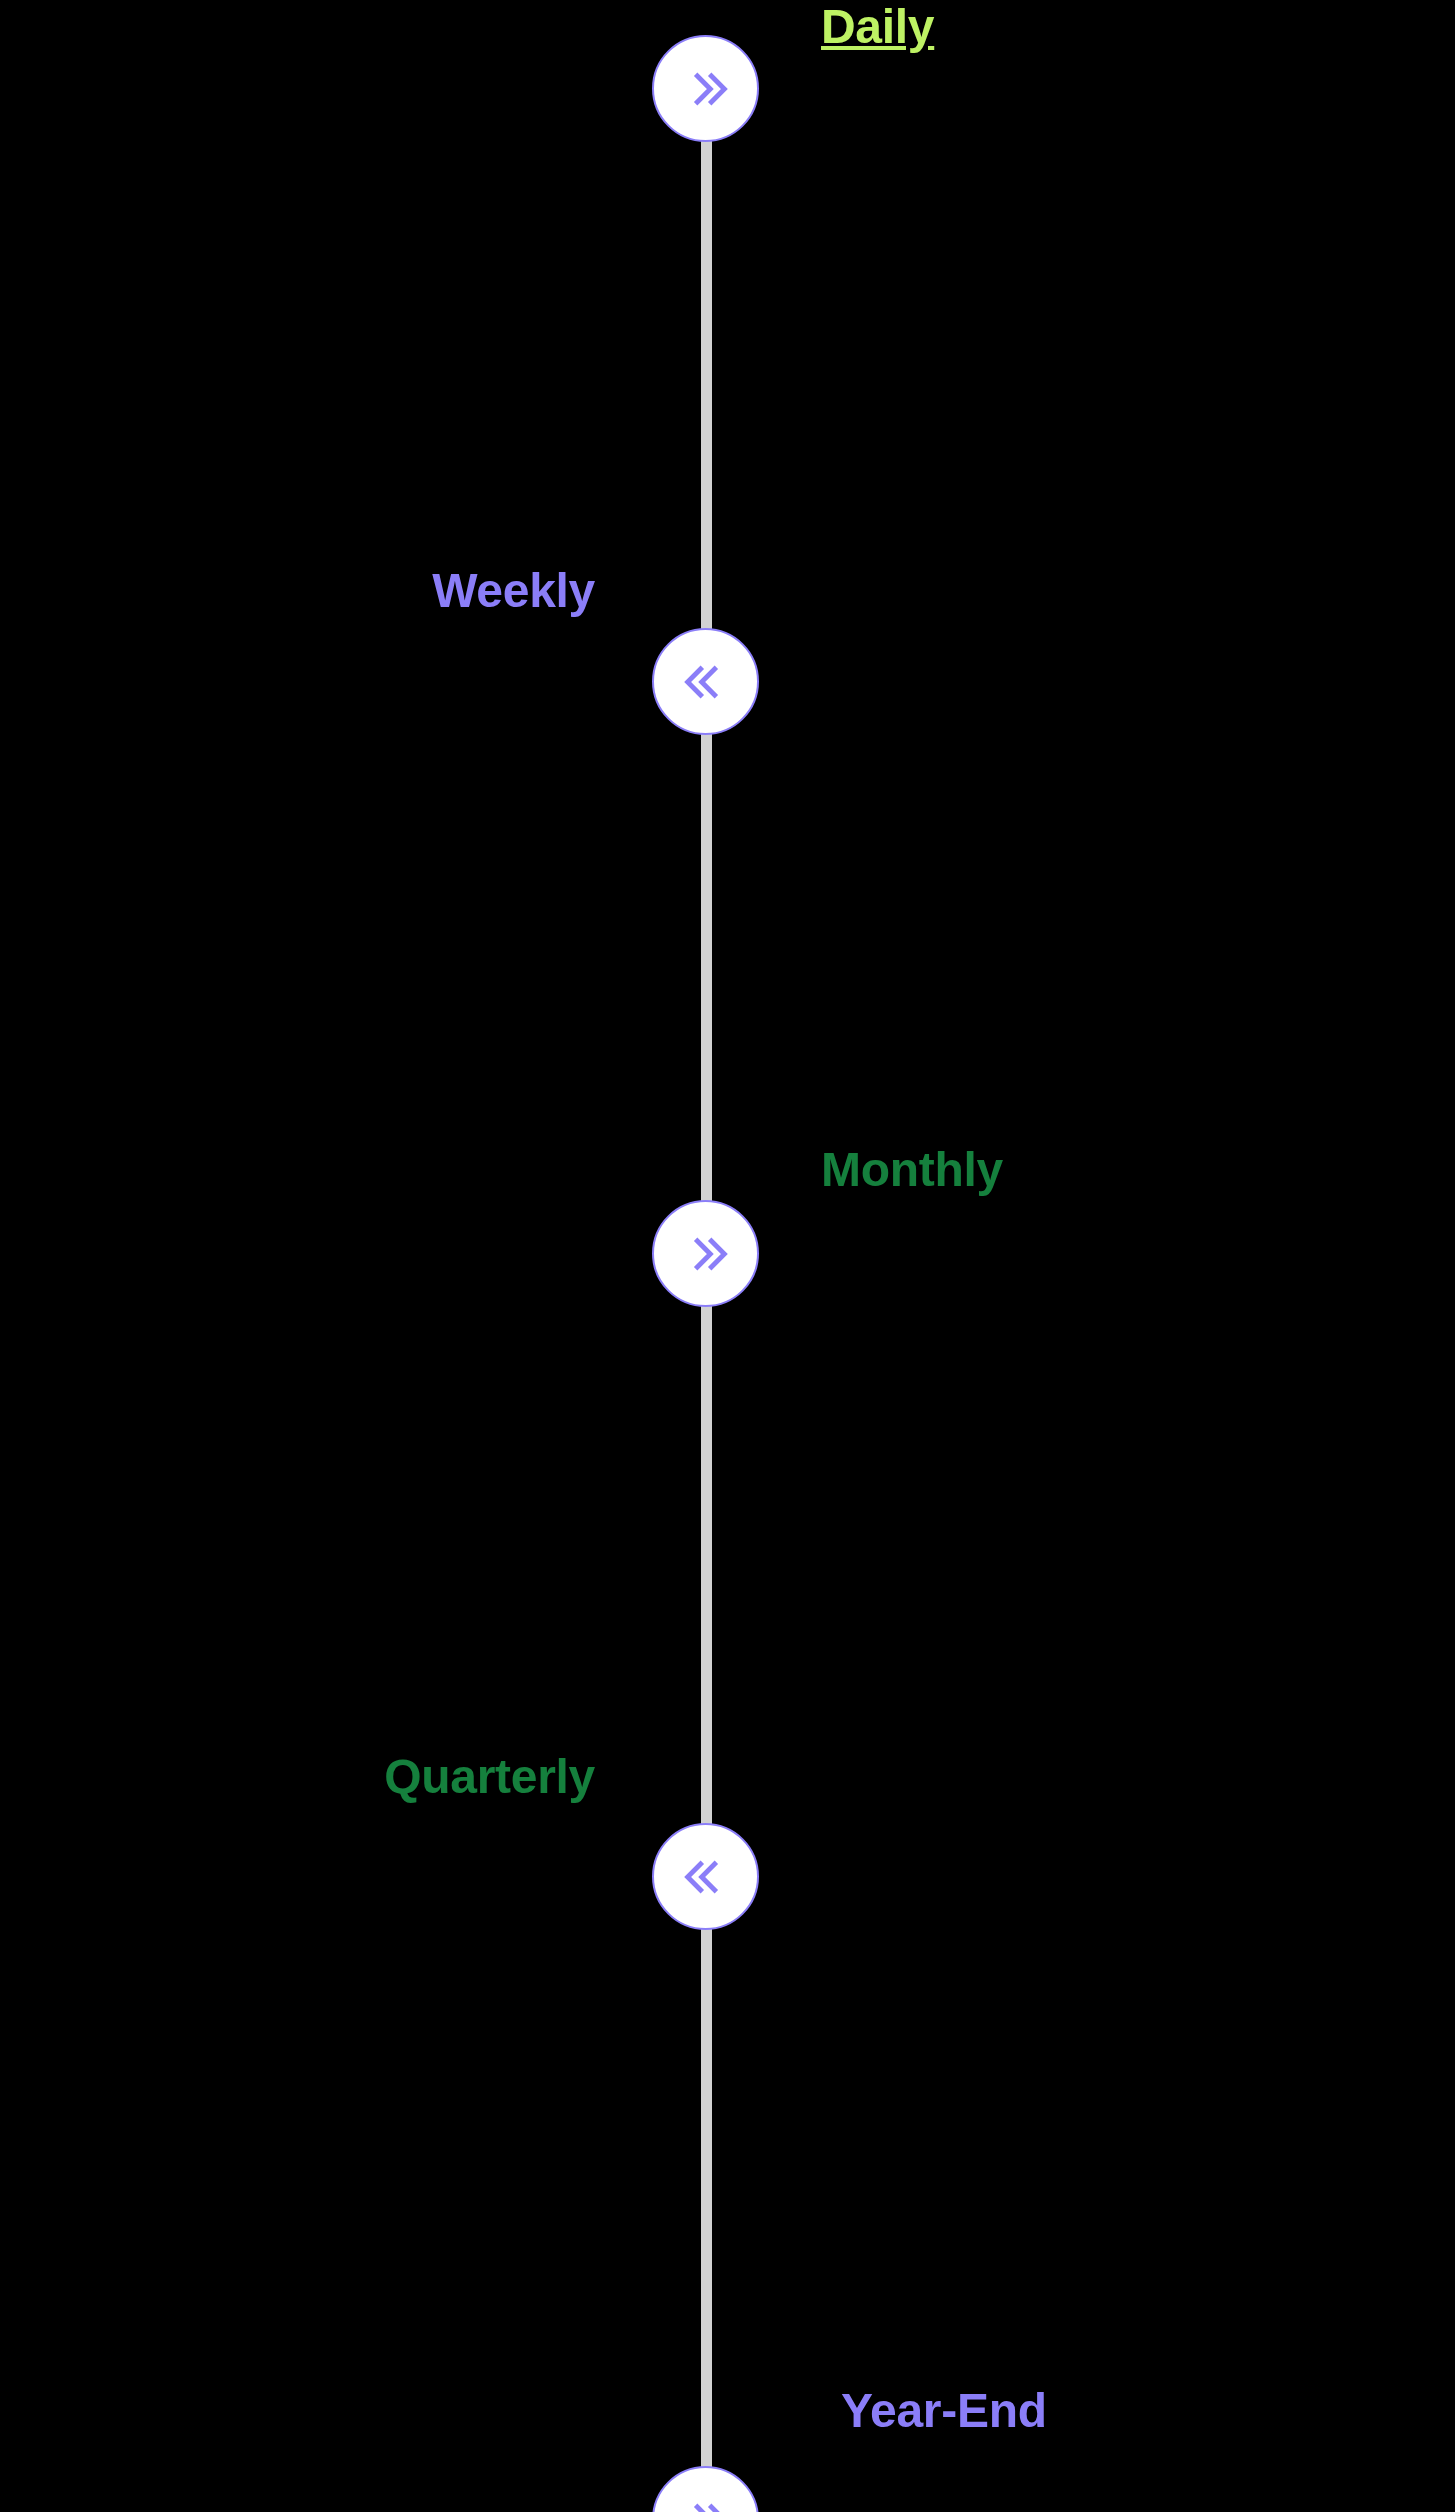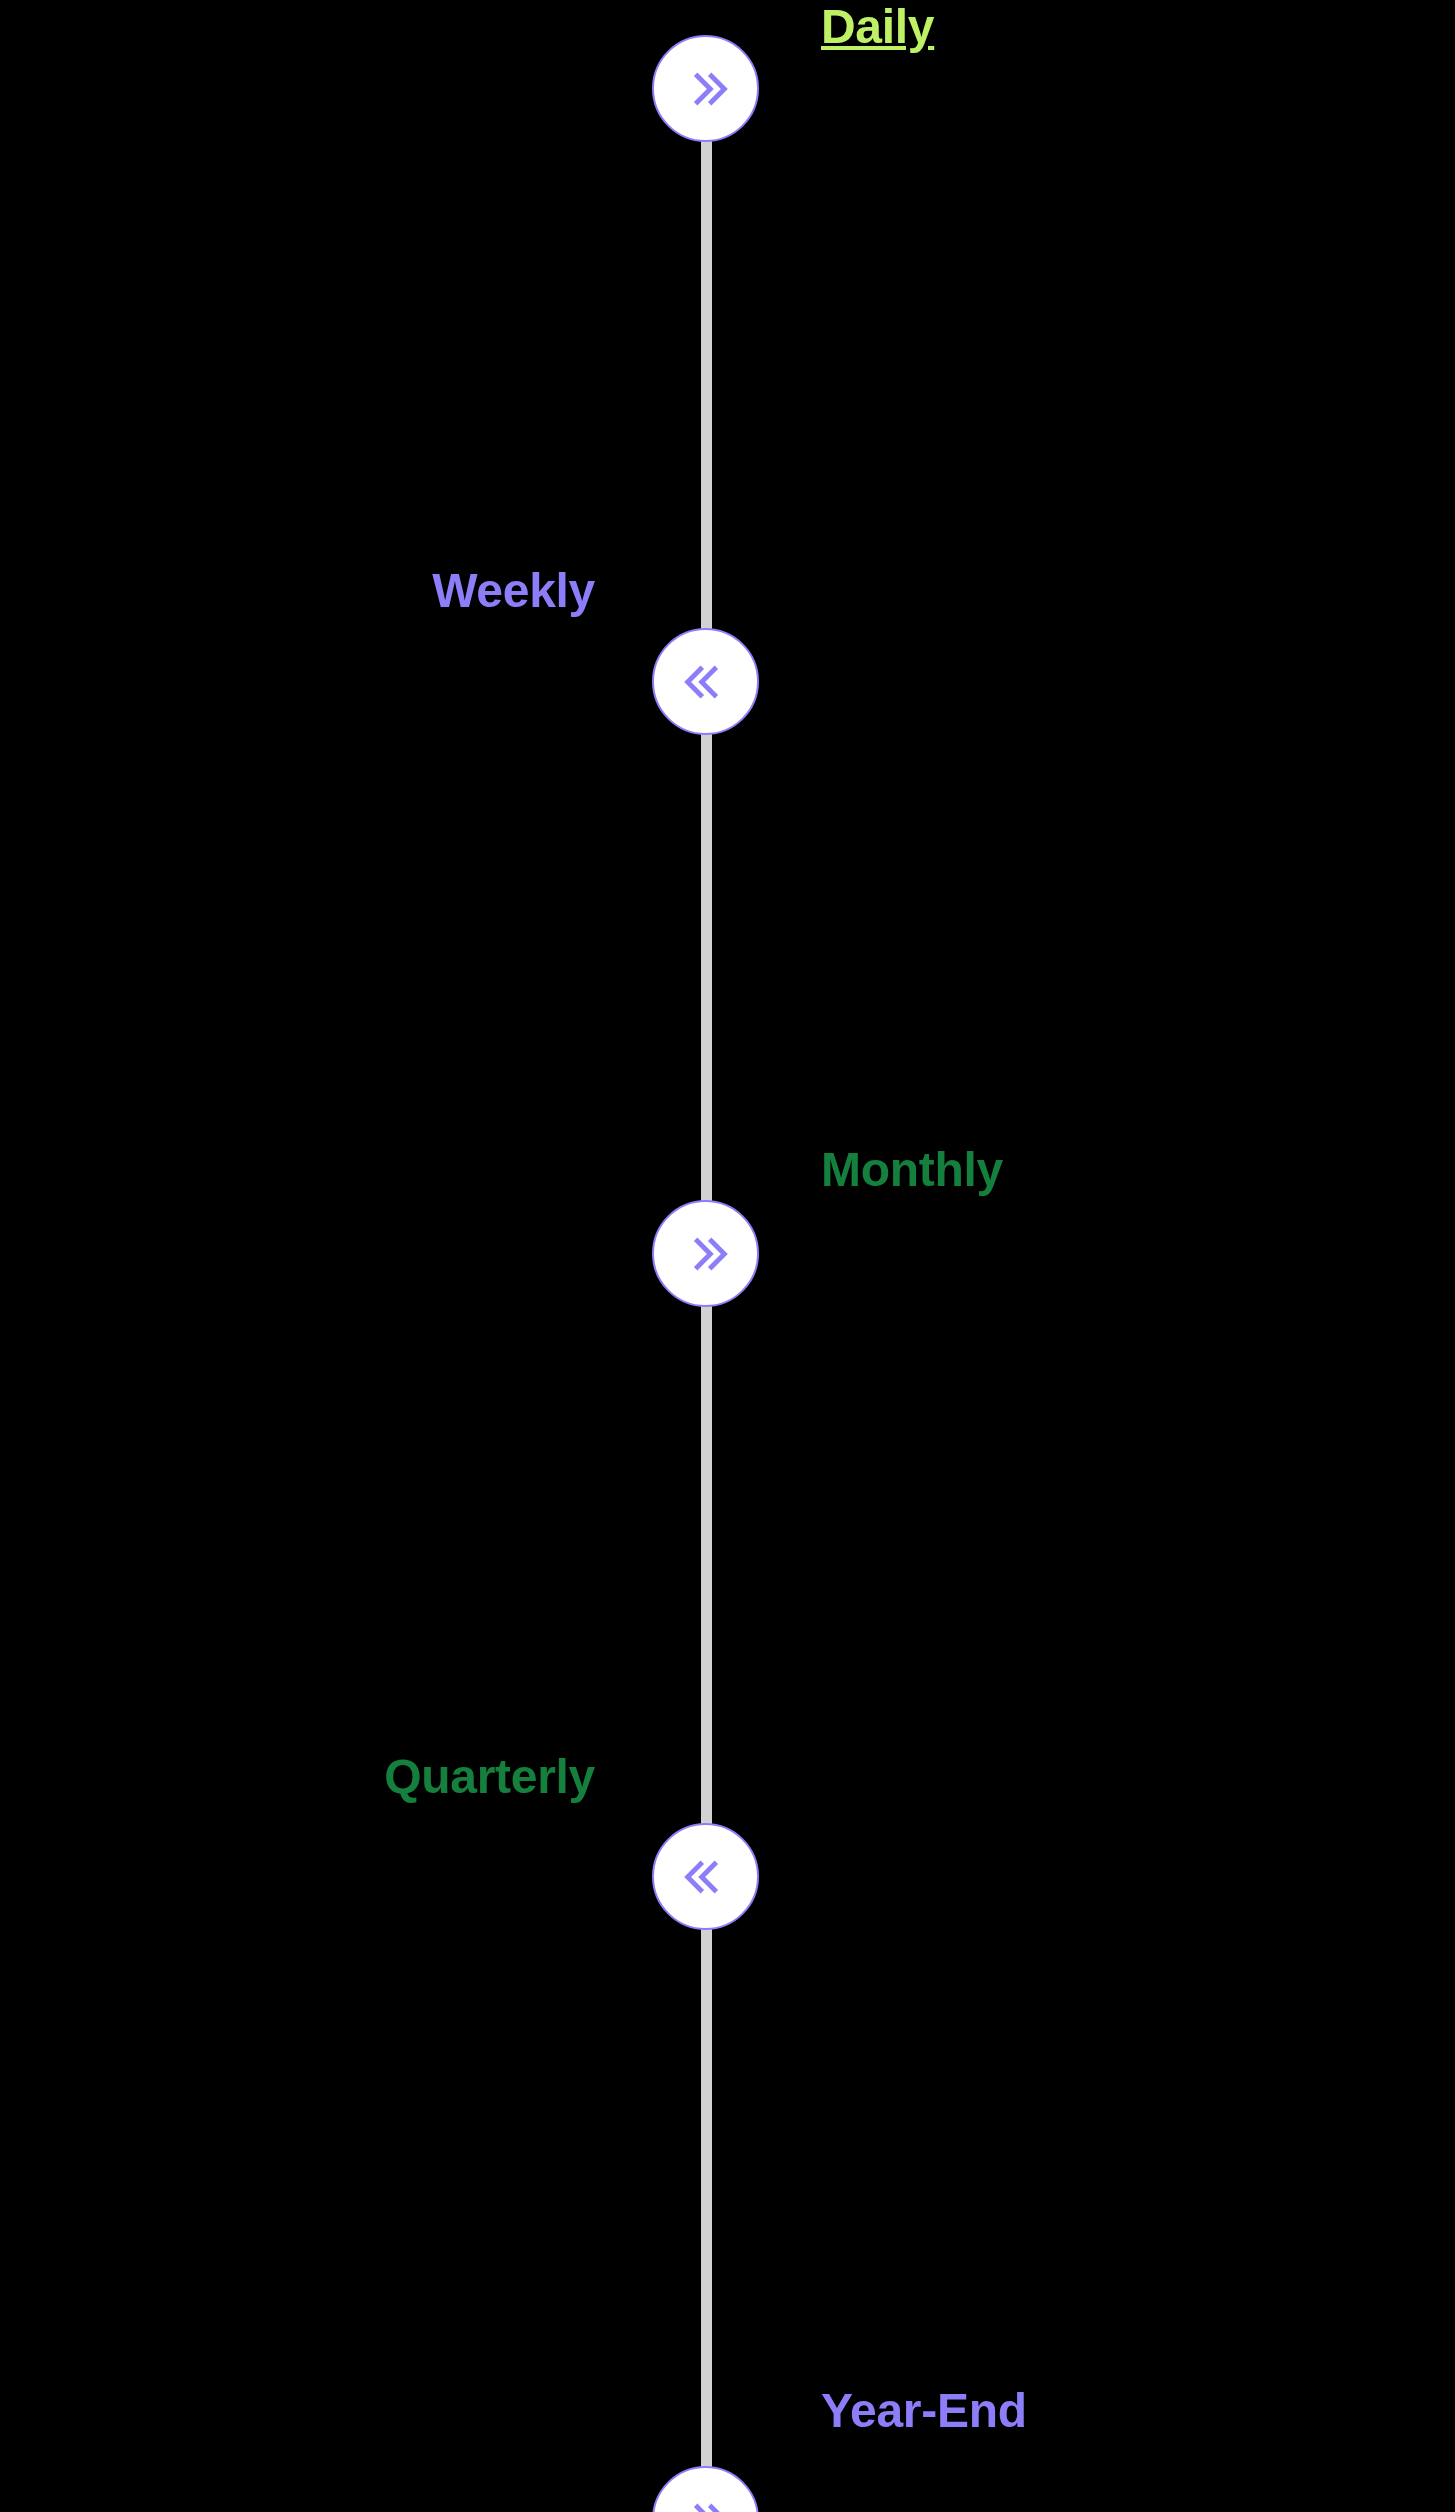--- a/index.html
+++ b/index.html
@@ -119,15 +119,15 @@
         <path class="chev" d="M 40 26 L 16 50 L 40 74" stroke="#8b7ef8"></path>
       </svg>
     </div>
     <div class="label side-left" style="top: 1753px; color: #15803d;">Quarterly</div>
     <div class="node" style="top: 2520px; left: 706px; width: 107px; height: 107px; margin-left: -54px; margin-top: -54px; background: rgb(255, 255, 255); border-color: rgb(139, 126, 248);">
       <svg class="node-icon" viewBox="0 0 100 100">
         <path class="chev" d="M 34 26 L 58 50 L 34 74" stroke="#8b7ef8"></path>
         <path class="chev" d="M 60 26 L 84 50 L 60 74" stroke="#8b7ef8"></path>
       </svg>
     </div>
-    <div class="label side-right" style="top: 2387px; color: rgb(139, 126, 248);">Year-End</div>
+    <div class="label side-right" style="top: 2387px; color: rgb(139, 126, 248); margin-left: 20px;">Year-End</div>
   </div>
 
 
 </body></html>

